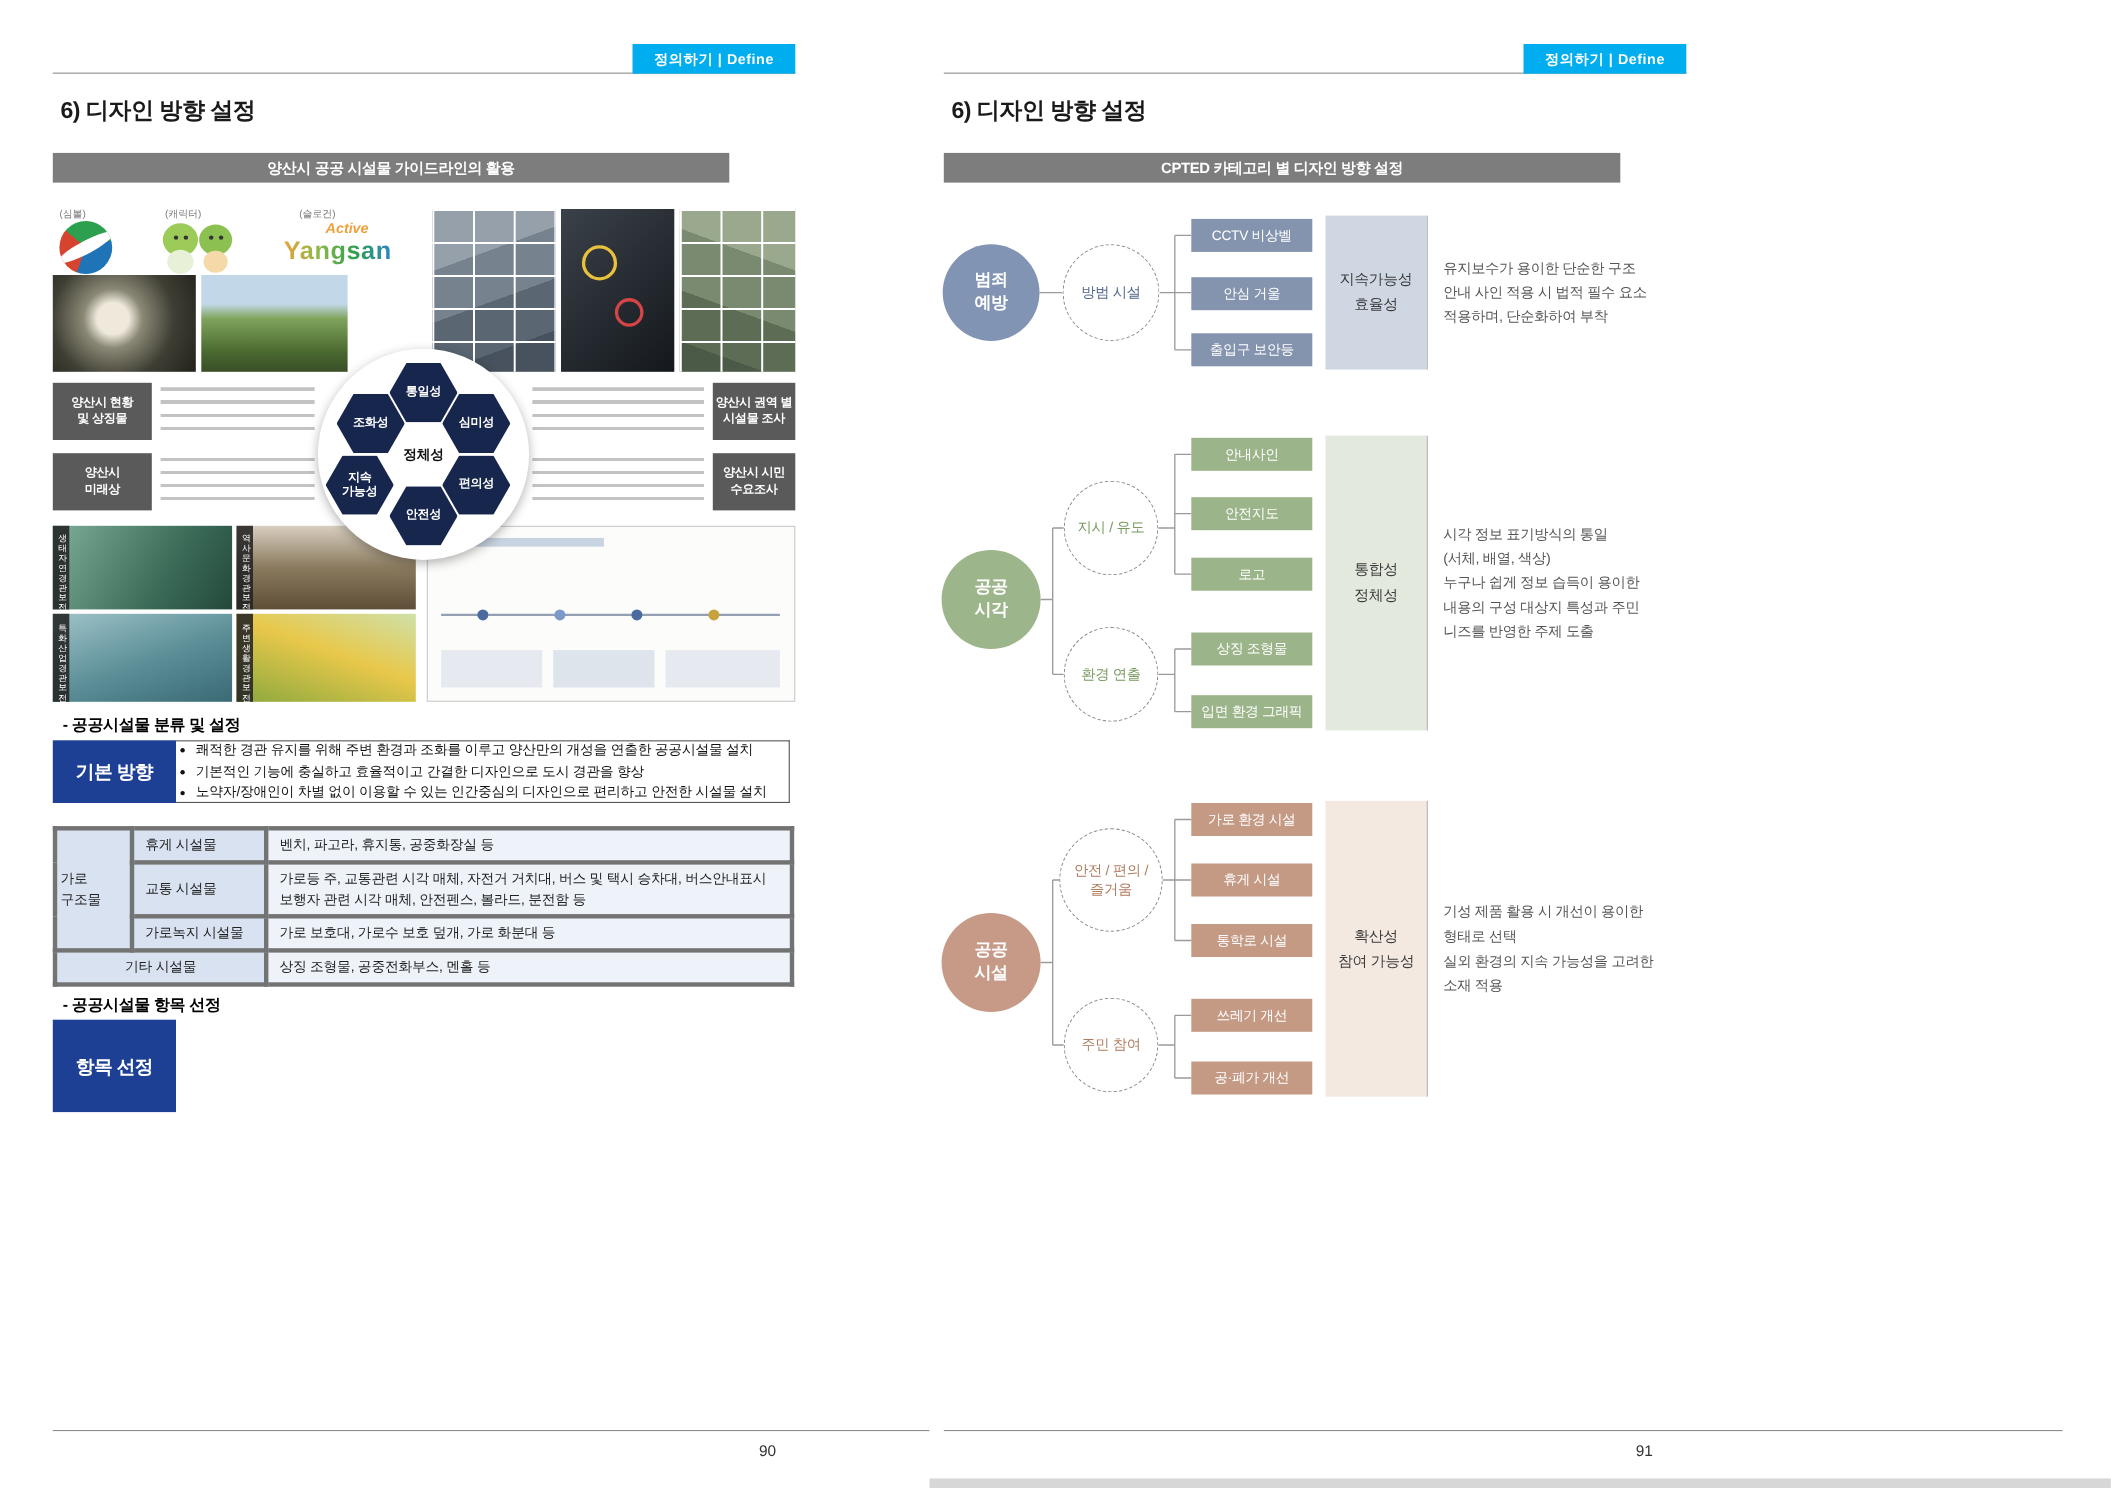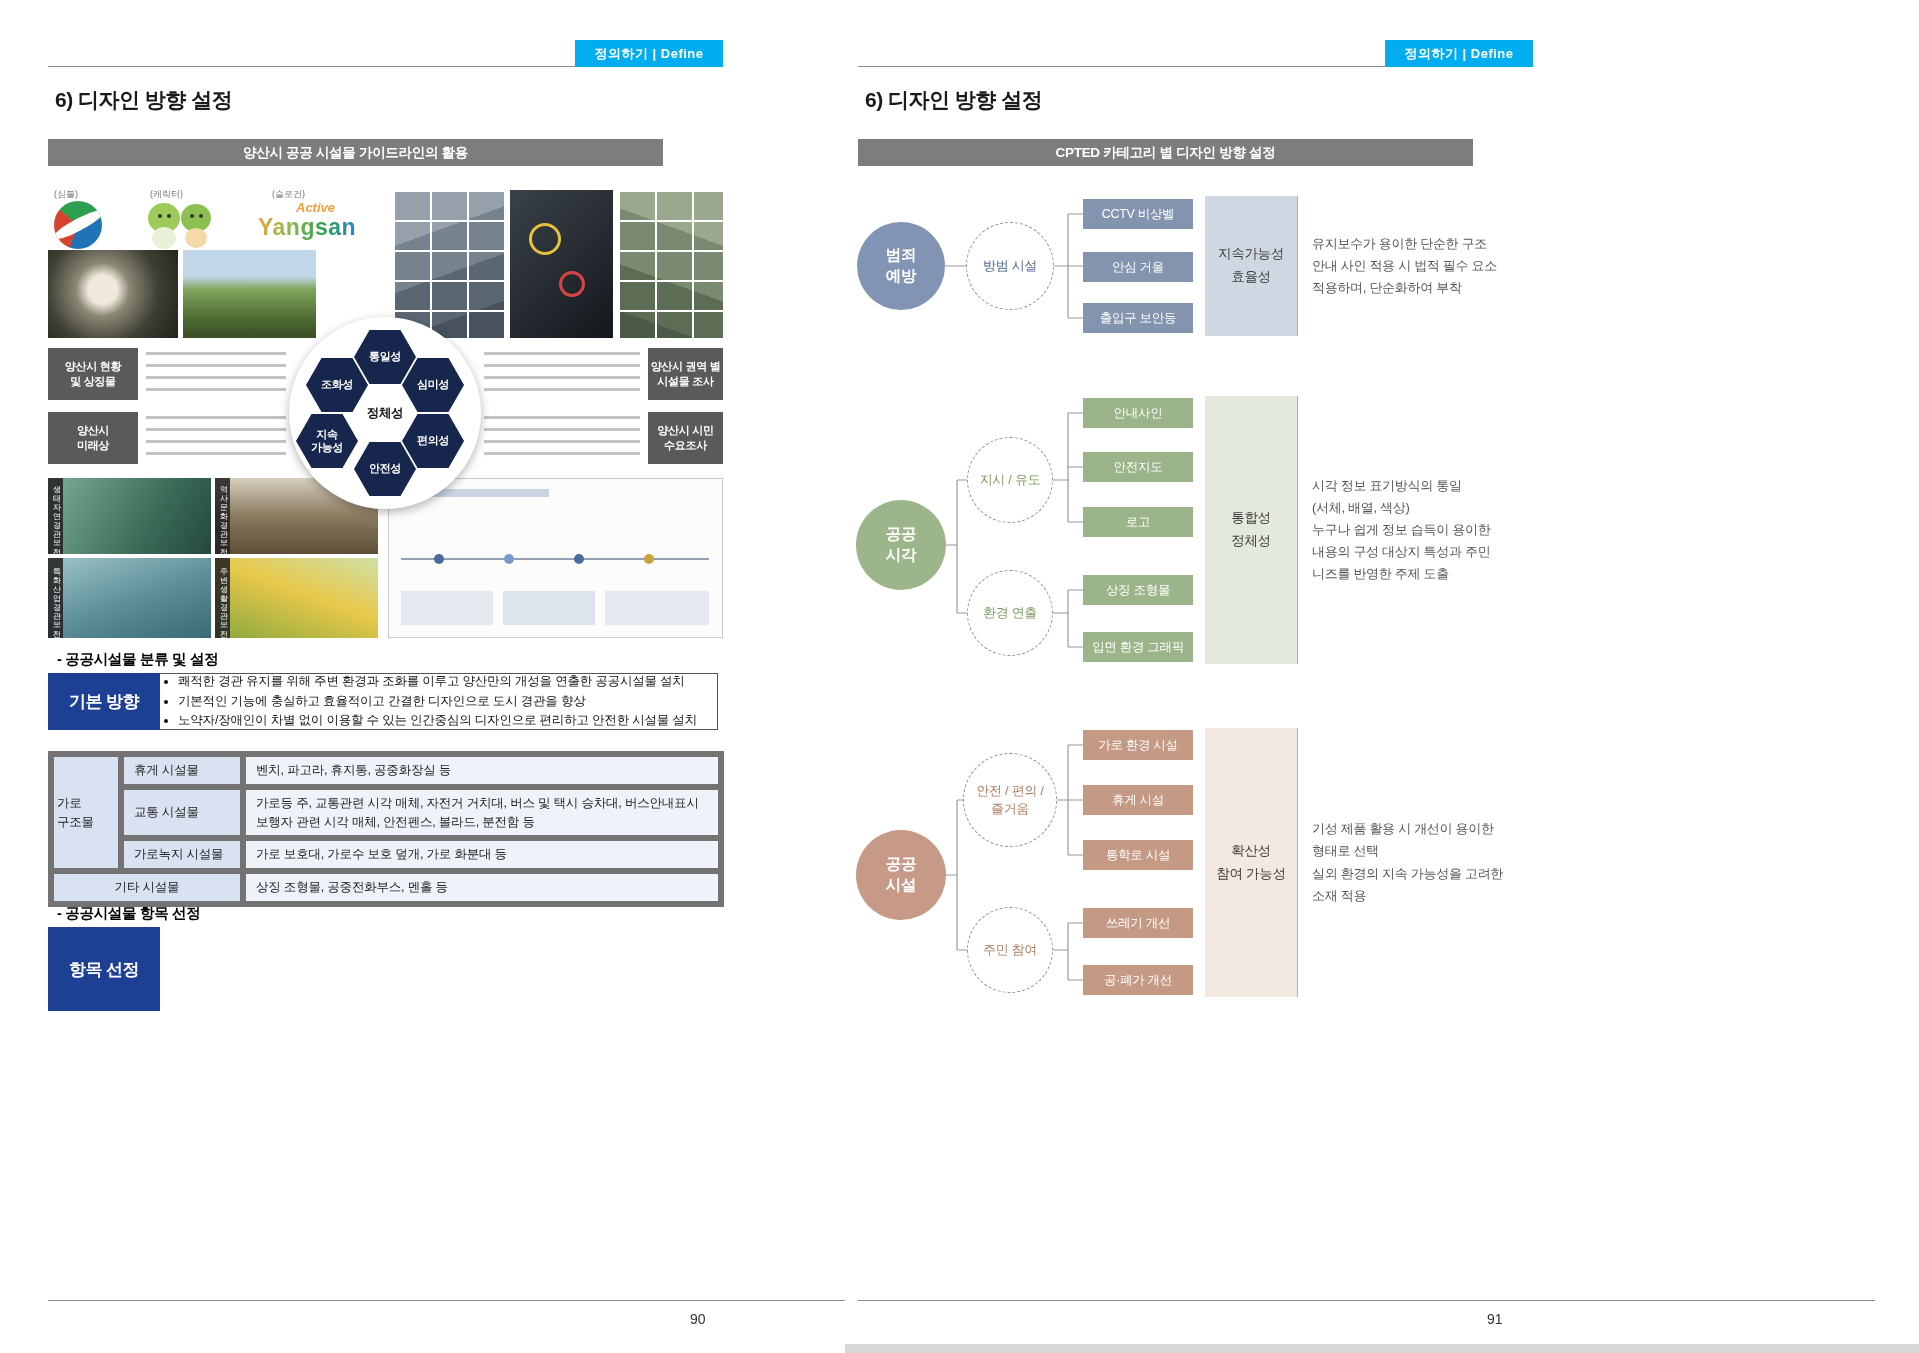--- a/index.html
+++ b/index.html
@@ -35,21 +35,21 @@
   }
   .info-body {
     flex: 1; border: 1px solid #555; border-left: none; background: #fff;
     padding: 5px 2px; display: flex; align-items: center;
   }
   .info-body ul { margin: 0; padding-left: 16px; }
   .info-body li { font-size: 12.5px; line-height: 1.55; color: #111; letter-spacing: -0.2px; }
 
   
   .facility-table { position: absolute; border-collapse: collapse; border: 2px solid #2a4a7e; table-layout: fixed; }
-  .facility-table td { border: 6px solid #737373; font-size: 12.5px; color: #222; padding: 4px 10px; letter-spacing: -0.2px; }
+  .facility-table td { border: 4px solid #737373; font-size: 12.5px; color: #222; padding: 4px 10px; letter-spacing: -0.2px; }
   td.cat { background: #d8e2f1; white-space: pre-line; padding-left: 3px; line-height: 1.5; }
   td.type { background: #d8e2f1; }
   td.items { background: #eef2f9; line-height: 1.5; }
   td.other { background: #d8e2f1; text-align: center; }
 
   
   .collage { position: absolute; left: 48px; top: 188px; width: 675px; height: 452px; }
   .cap { position: absolute; font-size: 9px; color: #777; }
   .symbol {
     position: absolute; border-radius: 50%; overflow: hidden;

